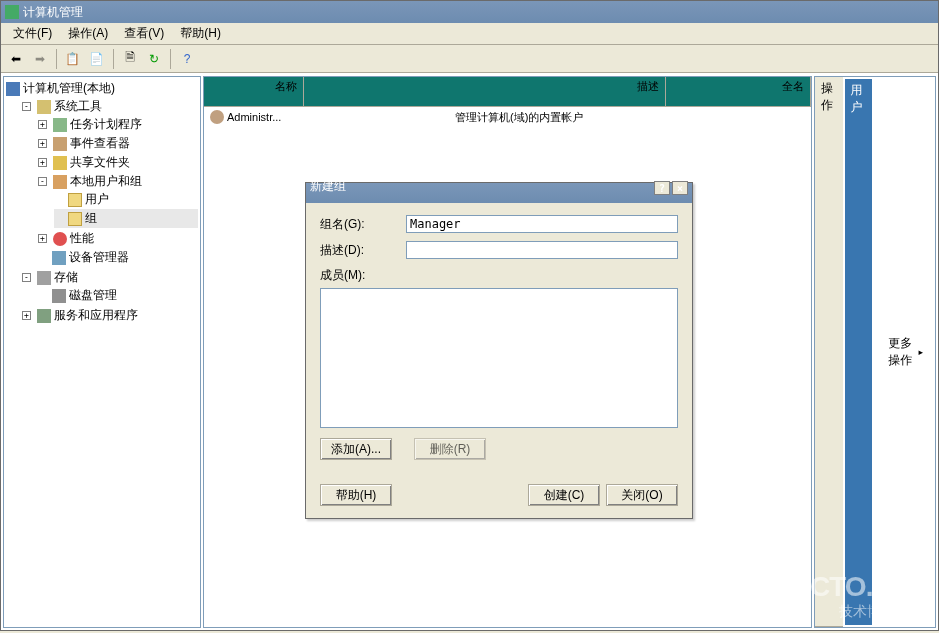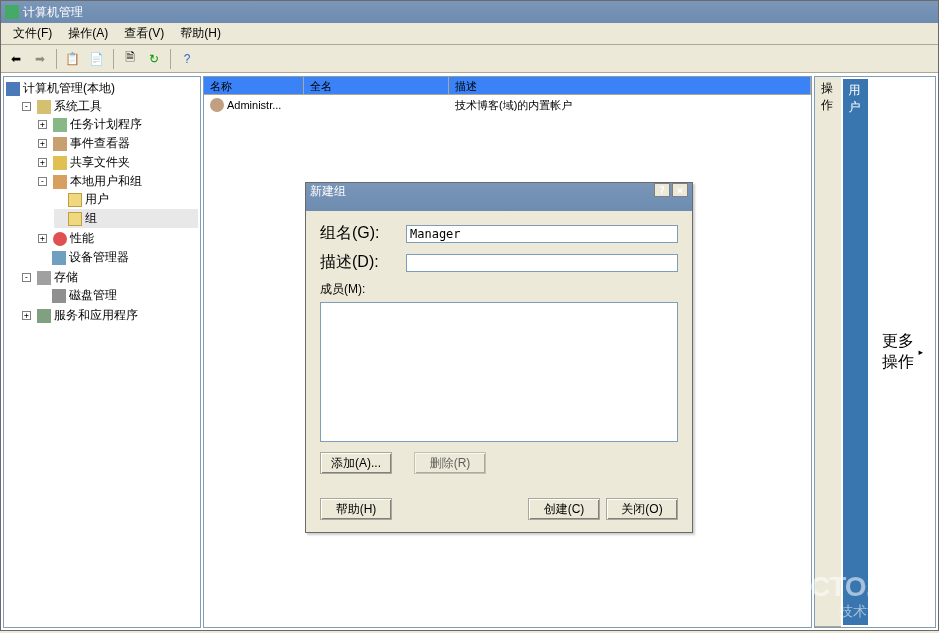--- a/index.html
+++ b/index.html
@@ -96,23 +96,24 @@
 .list-pane {
   flex: 1;
   background: #fff;
   border: 1px solid #7f9db9;
   margin: 2px 0;
   display: flex;
   flex-direction: column;
 }
 .list-header {
   display: flex;
-  background: #3b82f6;
+  background: #0f766e;
   border-bottom: 1px solid #aca899;
-  height: 18px;
+  height: 30px;
+  text-align: right;
 }
 .col {
   border-right: 1px solid #aca899;
   padding: 2px 6px;
   font-size: 11px;
 }
 .col-name { width: 100px; }
 .col-full { width: 145px; }
 .col-desc { flex: 1; }
 .list-body { flex: 1; padding: 2px; }
@@ -138,59 +139,60 @@
 }
 .actions-section {
   background: #3976b0;
   color: #fff;
   padding: 3px 6px;
   margin: 2px;
   font-size: 12px;
 }
 .actions-link {
   padding: 6px 12px;
-  font-size: 16px;
+  font-size: 12px;
   cursor: default;
   display: flex;
   align-items: center;
   gap: 4px;
+  text-align: center;
 }
 .actions-link::after { content: "▸"; margin-left: auto; font-size: 9px; }
 
 
 .dialog {
   position: absolute;
   left: 305px; top: 182px;
   width: 388px;
   background: #ece9d8;
   border: 1px solid #6a6a6a;
   box-shadow: 2px 2px 2px rgba(0,0,0,0.2);
 }
 .dlg-title {
   background: linear-gradient(#7a96b8, #6d8cb0);
   color: #fff;
-  height: 28px;
-  display: flex;
-  align-items: flex-start;
-  padding: 0 4px;
+  height: 20px;
+  display: flex;
+  align-items: flex-end;
+  padding: 8px 4px;
   font-size: 12px;
 }
 .dlg-title-text { flex: 1; }
 .dlg-btn {
   width: 16px; height: 14px;
   background: #ece9d8;
   border: 1px solid #808080;
   display: flex; align-items: center; justify-content: center;
   font-size: 10px; font-weight: bold;
   margin-left: 2px;
   font-family: monospace;
 }
 .dlg-body { padding: 12px 14px; }
 .form-row { display: flex; align-items: center; margin-bottom: 8px; }
-.form-label { width: 80px; font-size: 16px; }
+.form-label { width: 80px; font-size: 12px; }
 .form-input {
   flex: 1;
   border: 1px solid #7f9db9;
   height: 18px;
   padding: 1px 3px;
   font-size: 12px;
   font-family: monospace;
   background: #fff;
   margin-left: 6px;
 }
@@ -356,31 +358,31 @@
                 </div>
               </li>
           </ul>
         </li>
       </ul>
     </div>
 
     <div class="list-pane">
       <div class="list-header">
         <div class="col col-name">名称</div>
+        <div class="col col-desc">描述</div>
         <div class="col col-full">全名</div>
-        <div class="col col-desc">描述</div>
       </div>
       <div class="list-body">
         <div class="list-row">
           <div class="cell cell-name">
               <span class="ticon ic-user"></span>
               <span>Administr...</span>
             </div>
           <div class="cell cell-full"></div>
-          <div class="cell cell-desc">技术博客(域)的内置帐户</div>
+          <div class="cell cell-desc">管理计算机(域)的内置帐户</div>
         </div>
       </div>
     </div>
 
     <div class="actions-pane">
       <div class="actions-header">操作</div>
       <div class="actions-section">用户</div>
       <div class="actions-link">
           <span>更多操作</span>
         </div>

